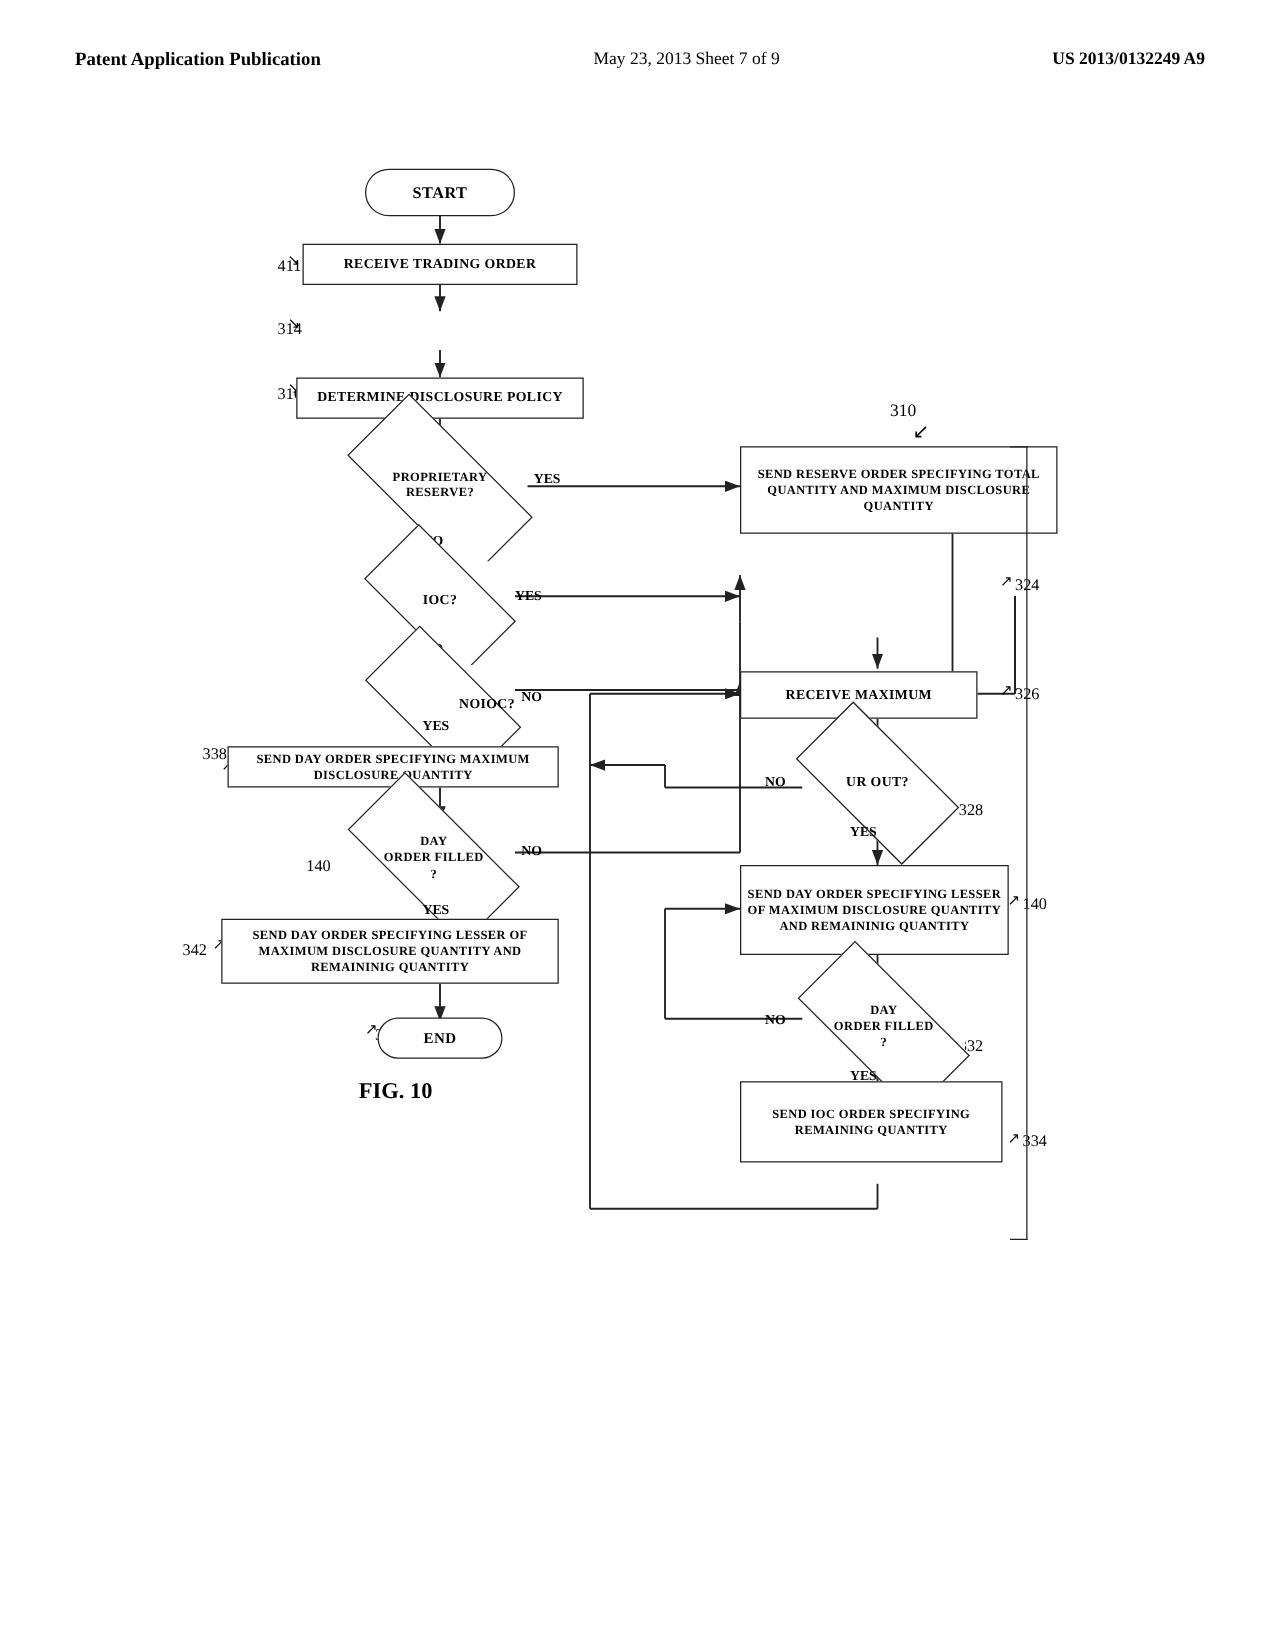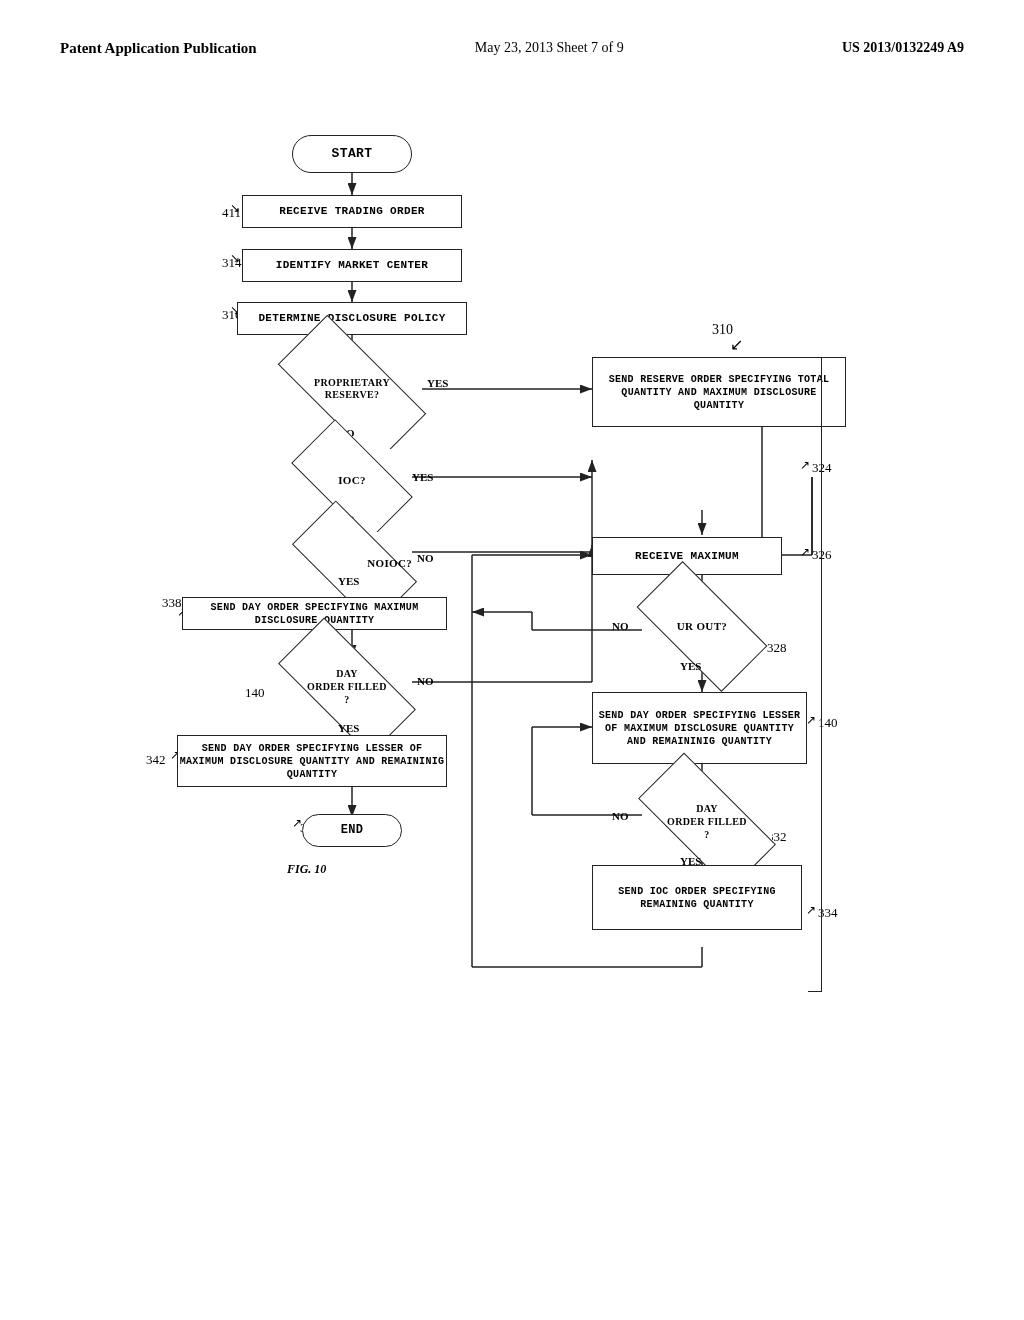--- a/index.html
+++ b/index.html
@@ -52,21 +52,20 @@
       border: 1.5px solid #222;
       background: #fff;
       display: flex;
       align-items: center;
       justify-content: center;
       text-align: center;
       font-size: 11px;
       font-weight: bold;
       letter-spacing: 0.03em;
       line-height: 1.3;
-      font-family: Liberation Mono, monospace;
     }
     .fc-rounded {
       border-radius: 20px;
     }
     .fc-diamond {
       position: absolute;
       background: #fff;
       display: flex;
       align-items: center;
       justify-content: center;
@@ -105,22 +104,21 @@
       font-size: 13px;
       font-weight: normal;
     }
     .label-arrow {
       position: absolute;
       font-size: 11px;
       font-weight: bold;
     }
     .fig-caption {
       position: absolute;
-      font-size: 12px;
-      font-style: italic;
+      font-size: 18px;
       font-weight: bold;
     }
     .ref-num {
       position: absolute;
       font-size: 13px;
     }
   </style>
 </head>
 <body>
 
@@ -211,23 +209,20 @@
     <div class="label-num" style="left:140px; top:88px;">411</div>
     <div style="position:absolute; left:148px; top:84px; font-size:12px;">↘</div>
 
     <div class="fc-box" style="left:160px; top:78px; width:220px; height:33px;">
       <span>RECEIVE TRADING ORDER</span>
     </div>
 
     <div class="label-num" style="left:140px; top:138px;">314</div>
     <div style="position:absolute; left:148px; top:134px; font-size:12px;">↘</div>
 
-    <div class="fc-box" style="left:160px; top:132px; width:220px; height:33px;">
-      <span>IDENTIFY MARKET CENTER</span>
-    </div>
 
     <div class="label-num" style="left:140px; top:190px;">316</div>
     <div style="position:absolute; left:148px; top:186px; font-size:12px;">↘</div>
 
     <div class="fc-box" style="left:155px; top:185px; width:230px; height:33px;">
       <span>DETERMINE DISCLOSURE POLICY</span>
     </div>
 
     <div class="label-num" style="left:220px; top:248px;">318</div>
     <div class="fc-diamond" style="left:200px; top:237px; width:140px; height:70px;">

